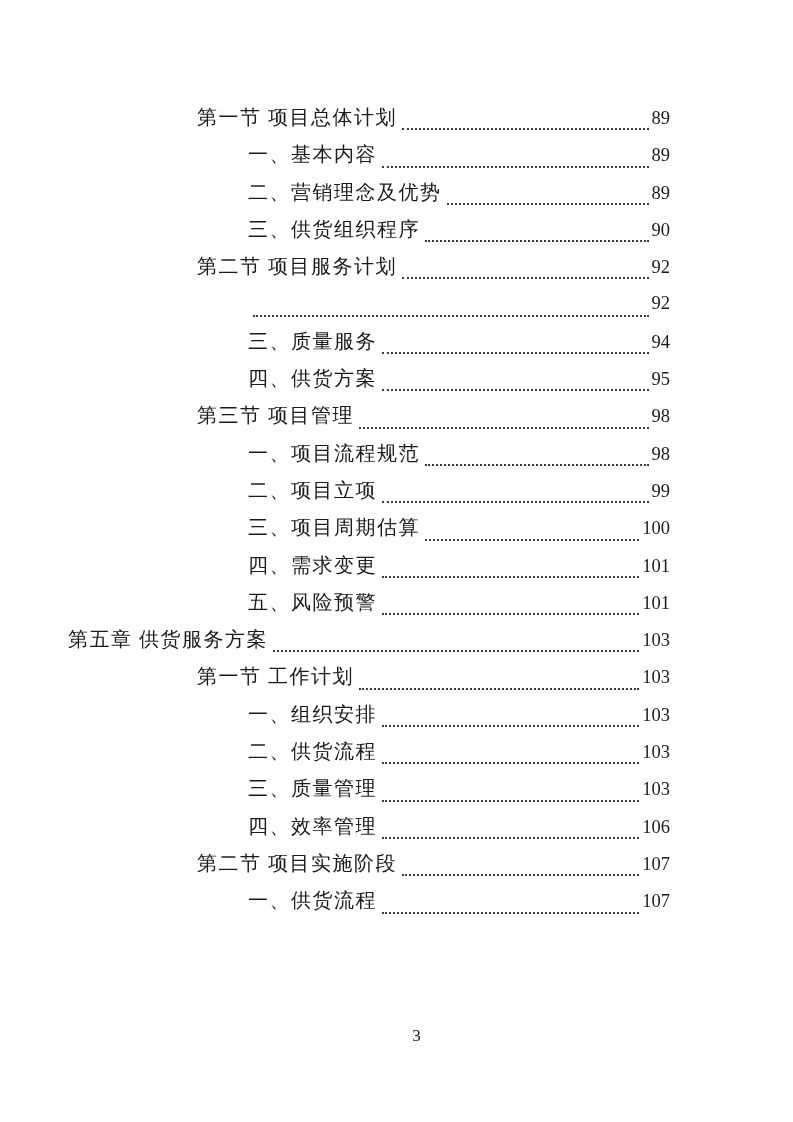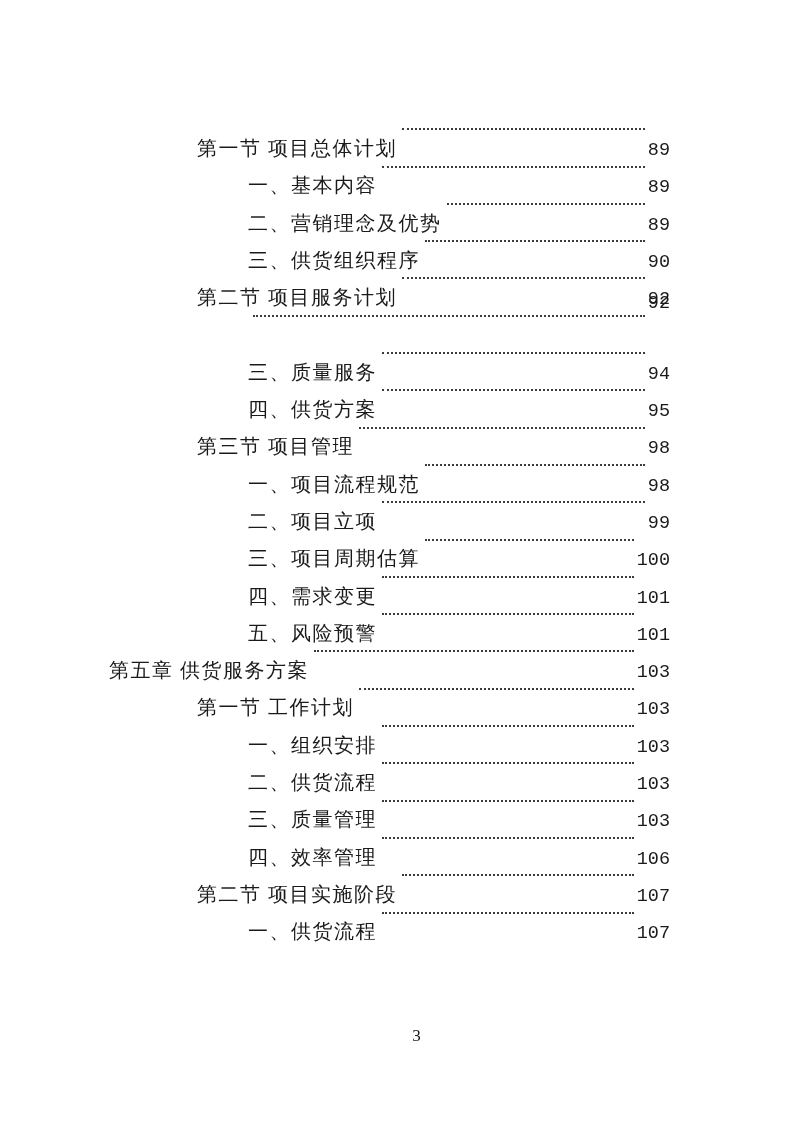--- a/index.html
+++ b/index.html
@@ -27,38 +27,37 @@
     right: 123px;
   }
   .toc-row {
     display: flex;
     align-items: baseline;
     height: 37.3px;
     font-size: 20px;
     line-height: 37.3px;
     cursor: pointer;
   }
-  .toc-row.level-chapter { padding-left: 109px; }
+  .toc-row.level-chapter { padding-left: 68px; }
   .toc-row.level-section { padding-left: 197px; }
   .toc-row.level-item    { padding-left: 248px; }
   .toc-label {
     white-space: nowrap;
     letter-spacing: 1.5px;
-    margin-top: 31px;
   }
   .toc-leader {
     flex: 1;
     min-width: 18px;
     border-bottom: 2px dotted #3c3c3c;
     margin: 0 3px 6px 5px;
     align-self: stretch;
   }
   .toc-page {
     white-space: nowrap;
-    font-family: Liberation Mono, monospace;
+    font-family: Liberation Serif, serif;
     font-size: 18.5px;
     color: #1a1a1a;
   }
   .footer-page-number {
     position: absolute;
     top: 1026px;
     left: 163px;
     right: 123px;
     text-align: center;
     font-size: 17px;

